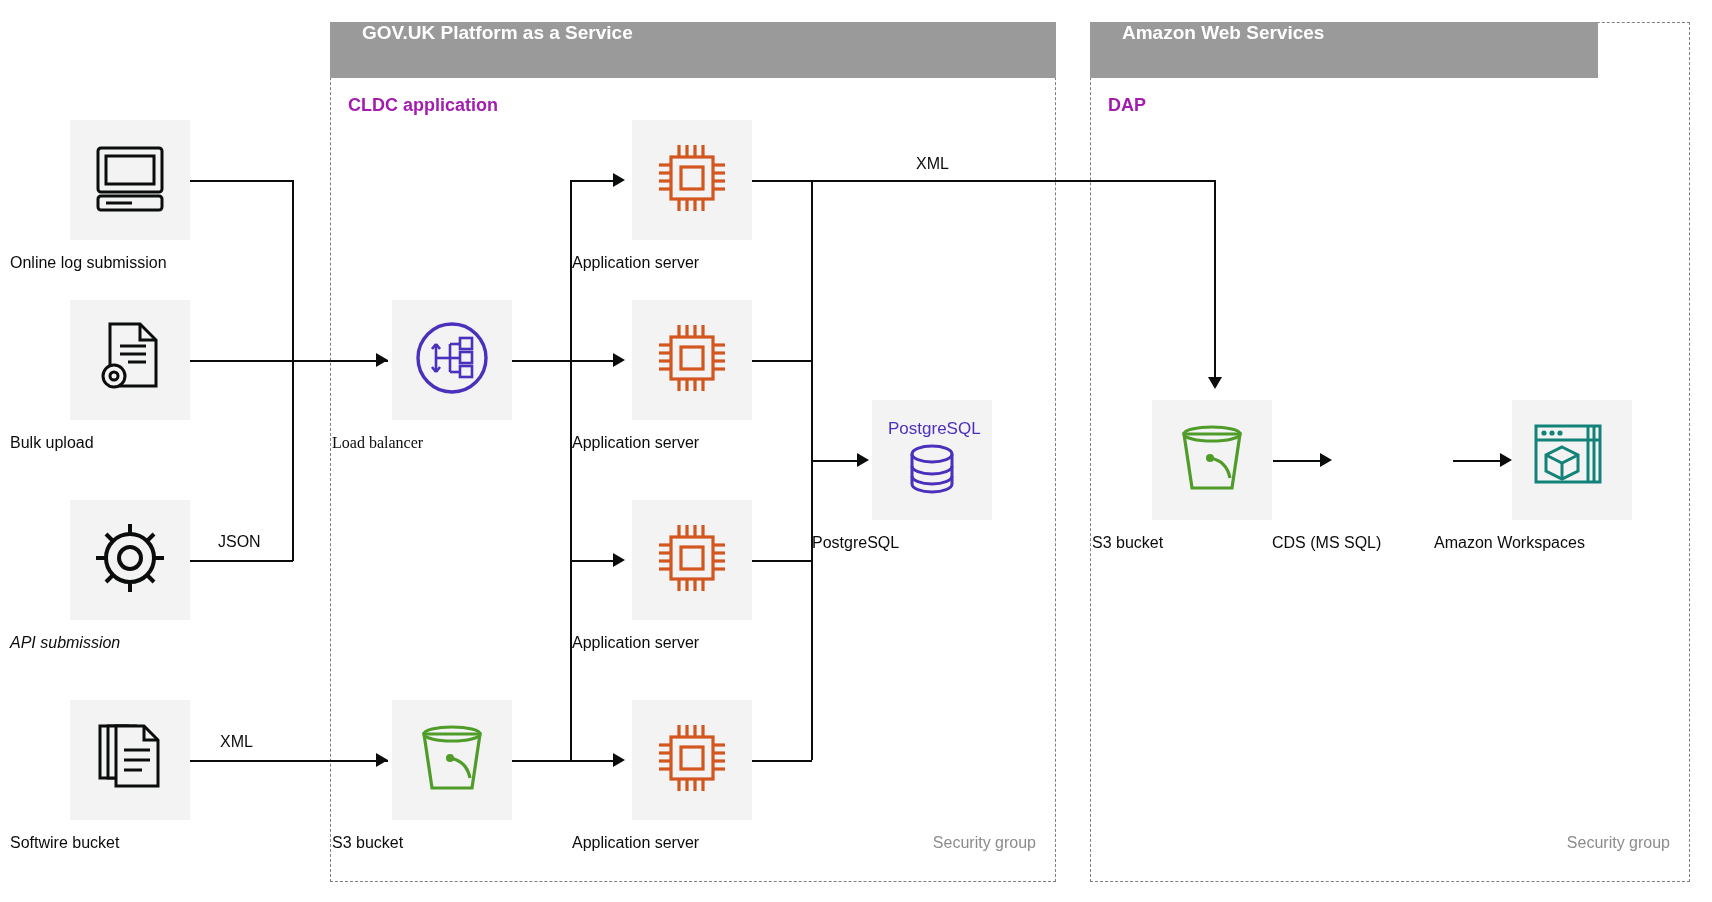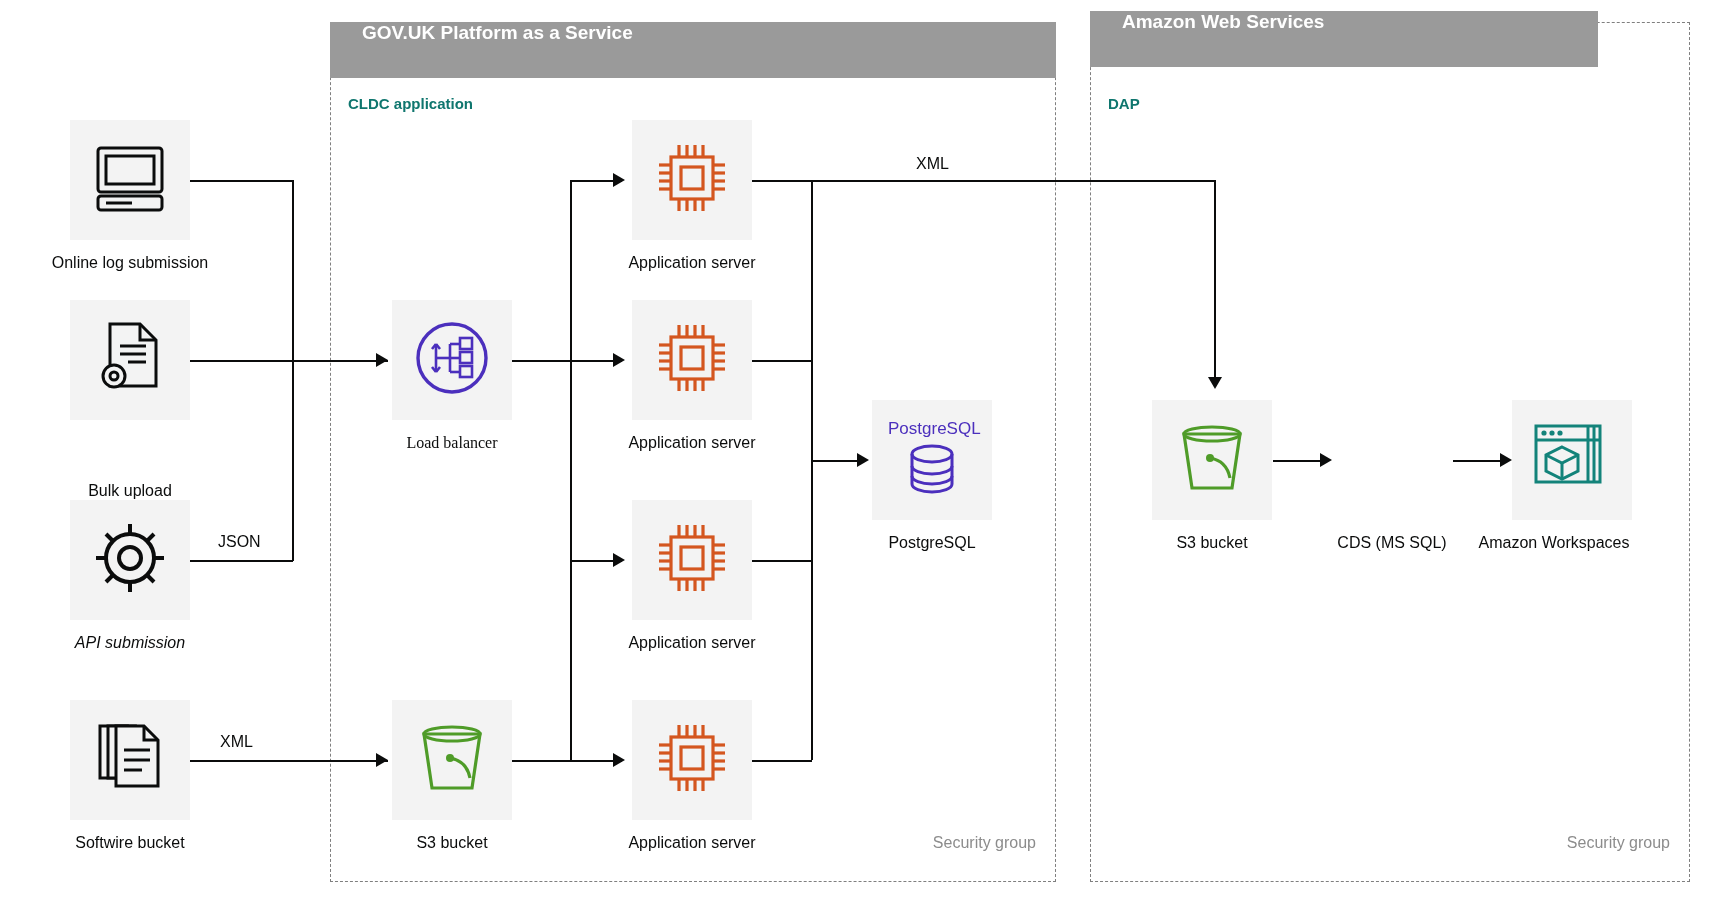--- a/index.html
+++ b/index.html
@@ -34,22 +34,22 @@
     font-weight: bold;
     font-size: 19px;
     display: flex;
     align-items: flex-start;
     padding-left: 32px;
     box-sizing: border-box;
   }
   .group-sublabel {
     position: absolute;
     font-weight: bold;
-    font-size: 15px;
-    color: #0f766e;
+    font-size: 18px;
+    color: #a21caf;
   }
   .security-label {
     position: absolute;
     font-size: 16px;
     color: #8c8c8c;
     text-align: right;
   }
 
   
   .node {
@@ -59,21 +59,21 @@
     background: #f3f3f3;
     box-sizing: border-box;
     display: flex;
     align-items: center;
     justify-content: center;
   }
   .node-label {
     position: absolute;
     font-size: 16px;
     color: #0b0c0c;
-    text-align: center;
+    text-align: left;
     line-height: 1.2;
   }
 
   
   .line-h {
     position: absolute;
     height: 0;
     border-top: 2.2px solid #0b0c0c;
   }
   .line-v {
@@ -109,21 +109,21 @@
 <div id="canvas">
 
   <div class="group" style="left:330px; top:22px; width:726px; height:860px;"></div>
   <div class="group-header" style="left:330px; top:22px; width:726px; height:56px;">
     <span>GOV.UK Platform as a Service</span>
   </div>
   <div class="group-sublabel" style="left:348px; top:95px;">CLDC application</div>
   <div class="security-label" style="left:806px; top:834px; width:230px;">Security group</div>
 
   <div class="group" style="left:1090px; top:22px; width:600px; height:860px;"></div>
-  <div class="group-header" style="left:1090px; top:11px; width:508px; height:56px;">
+  <div class="group-header" style="left:1090px; top:22px; width:508px; height:56px;">
     <span>Amazon Web Services</span>
   </div>
   <div class="group-sublabel" style="left:1108px; top:95px;">DAP</div>
   <div class="security-label" style="left:1440px; top:834px; width:230px;">Security group</div>
 
   <div class="line-h" style="left:190px; top:180px; width:103px;"></div>
   <div class="line-v" style="left:292px; top:180px; height:180px;"></div>
 
   <div class="line-h" style="left:190px; top:360px; width:198px;"></div>
 
@@ -186,21 +186,21 @@
         <path d="M22 8 H52 L68 24 V70 H22 Z" fill="none" stroke="#0b0c0c" stroke-width="3"></path>
         <path d="M52 8 V24 H68" fill="none" stroke="#0b0c0c" stroke-width="3"></path>
         <line x1="32" y1="30" x2="58" y2="30" stroke="#0b0c0c" stroke-width="3"></line>
         <line x1="32" y1="38" x2="58" y2="38" stroke="#0b0c0c" stroke-width="3"></line>
         <line x1="40" y1="46" x2="58" y2="46" stroke="#0b0c0c" stroke-width="3"></line>
         <circle cx="26" cy="60" r="11" fill="#f3f3f3" stroke="#0b0c0c" stroke-width="3"></circle>
         <circle cx="26" cy="60" r="4" fill="none" stroke="#0b0c0c" stroke-width="3"></circle>
       </svg>
     </span>
   </div>
-  <div class="node-label" style="left:10px; top:433px; width:240px;margin-top:48px;">Bulk upload</div>
+  <div class="node-label" style="left:10px; top:433px; width:240px;">Bulk upload</div>
 
   <div class="node" style="left:70px; top:500px;">
     <span>
       <svg width="84" height="84" viewBox="0 0 84 84" aria-hidden="true">
         <g fill="none" stroke="#0b0c0c" stroke-width="4">
           <circle cx="42" cy="42" r="24"></circle>
           <circle cx="42" cy="42" r="11"></circle>
           <line x1="42" y1="8" x2="42" y2="18"></line>
           <line x1="42" y1="66" x2="42" y2="76"></line>
           <line x1="8" y1="42" x2="18" y2="42"></line>

